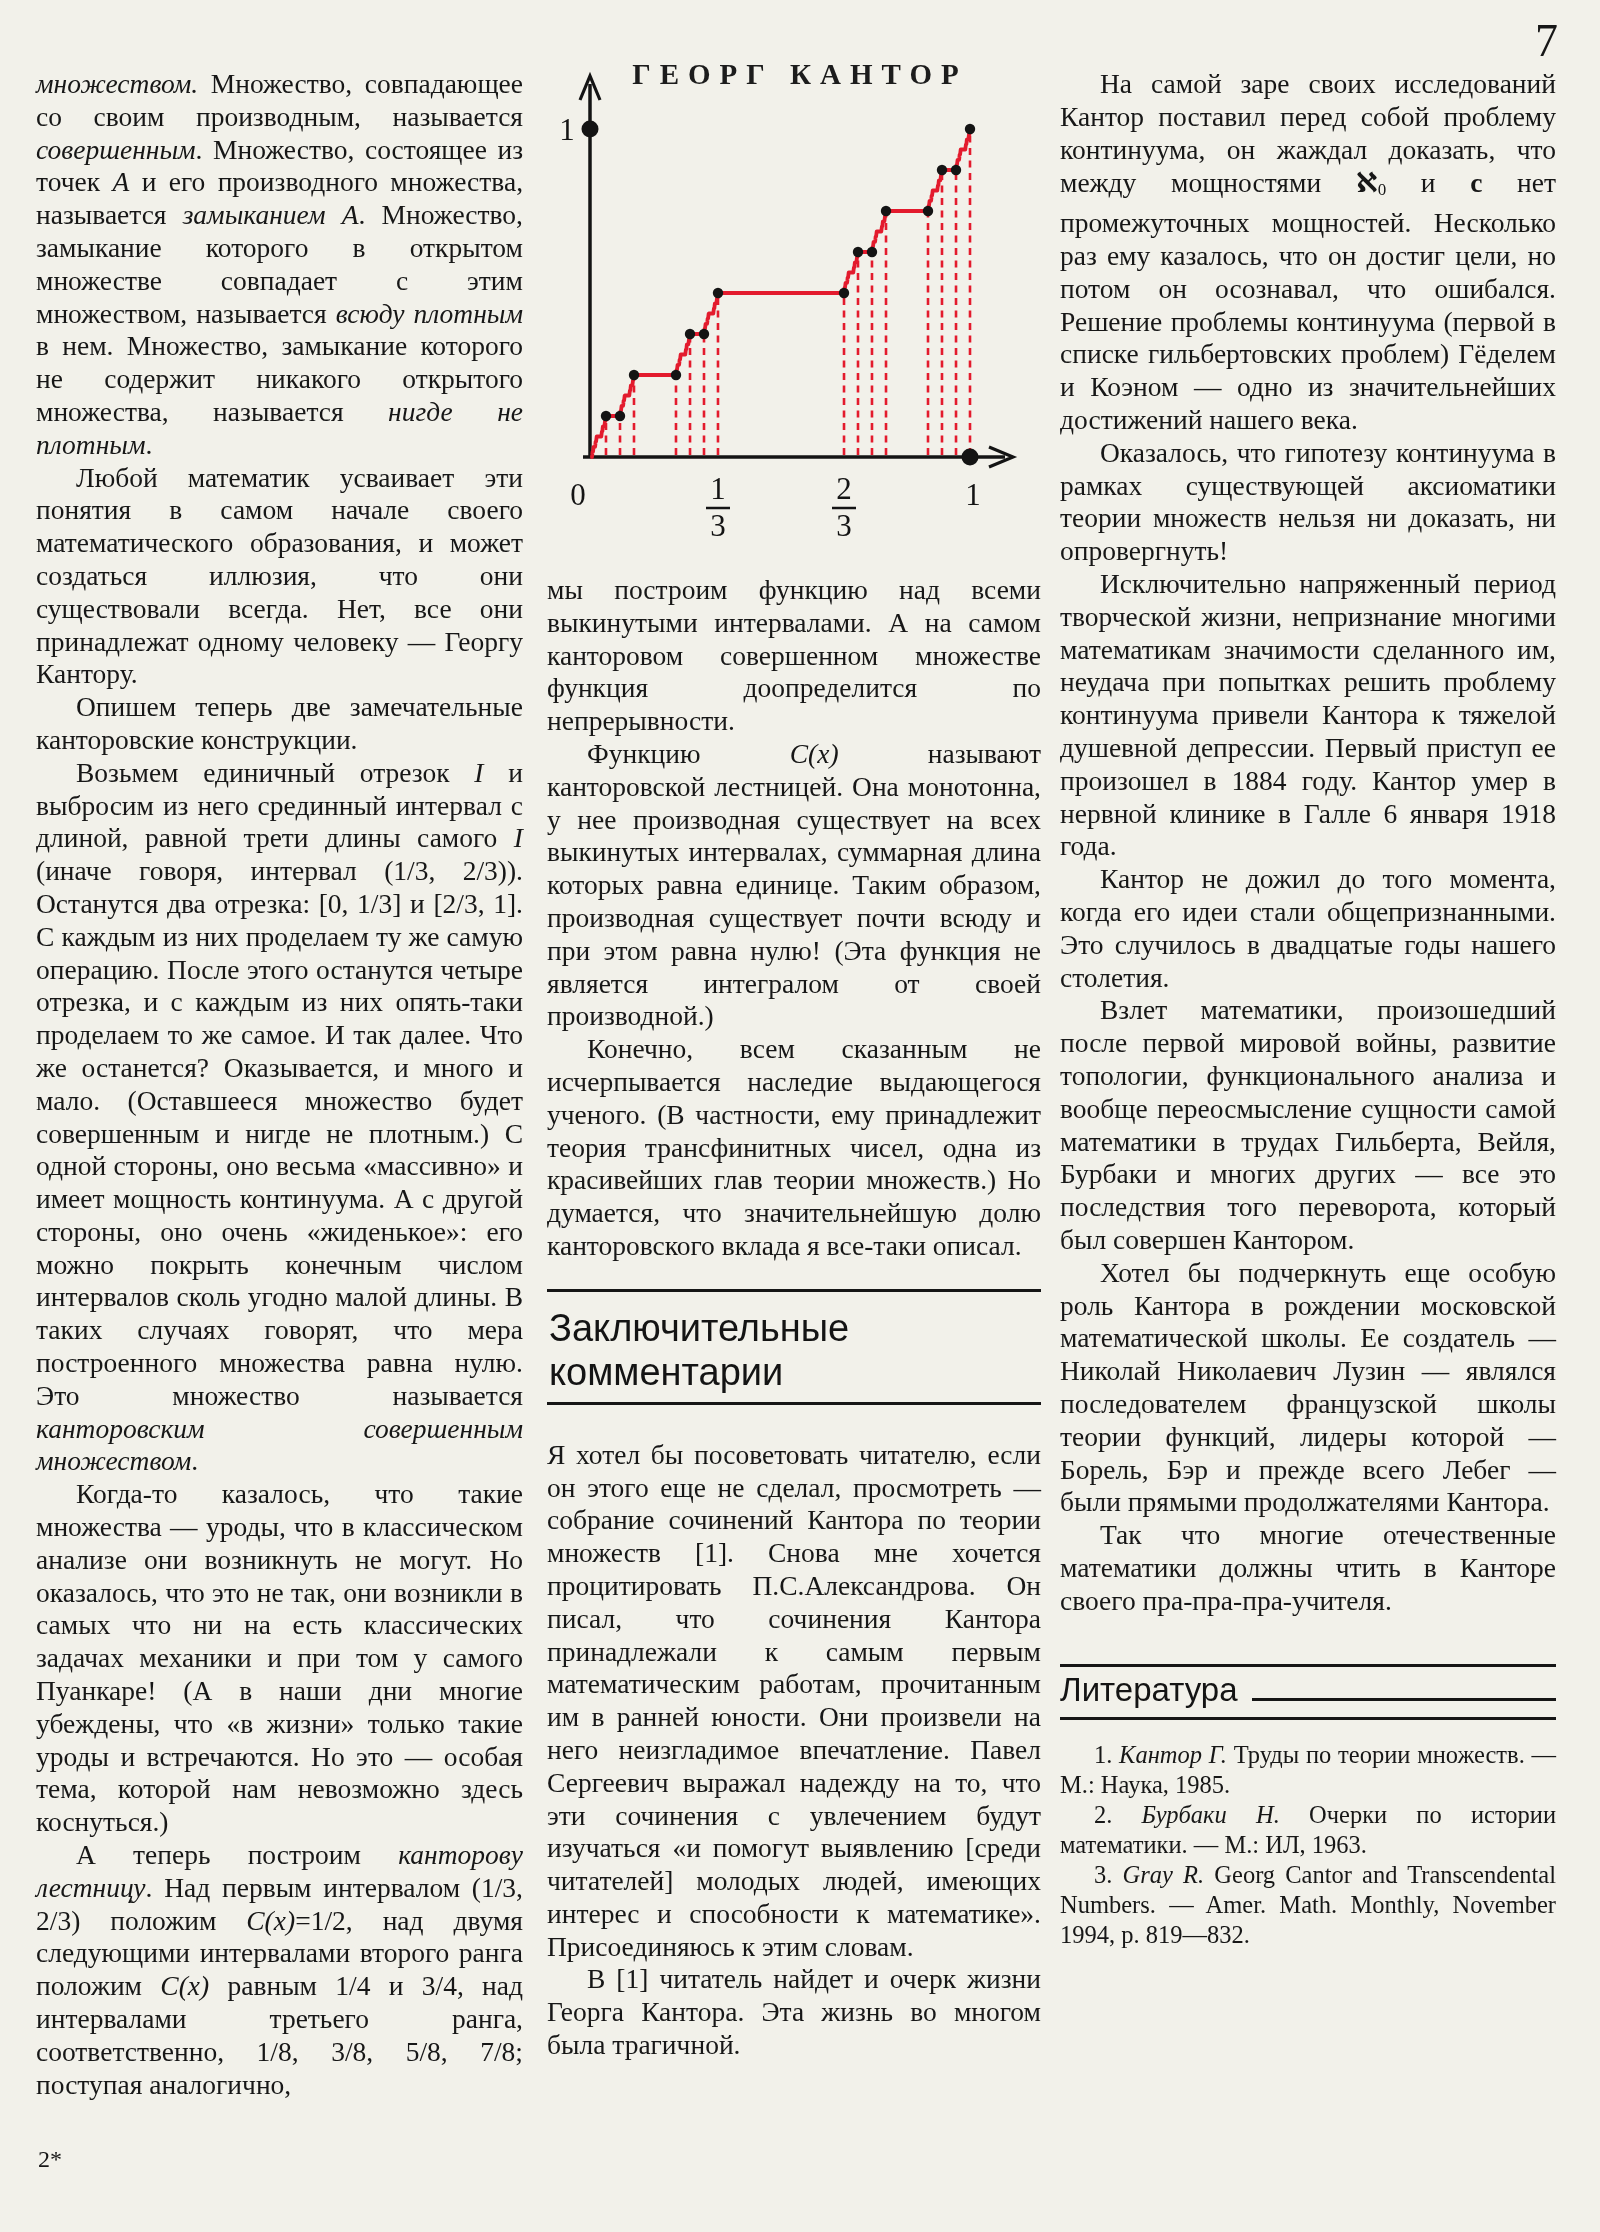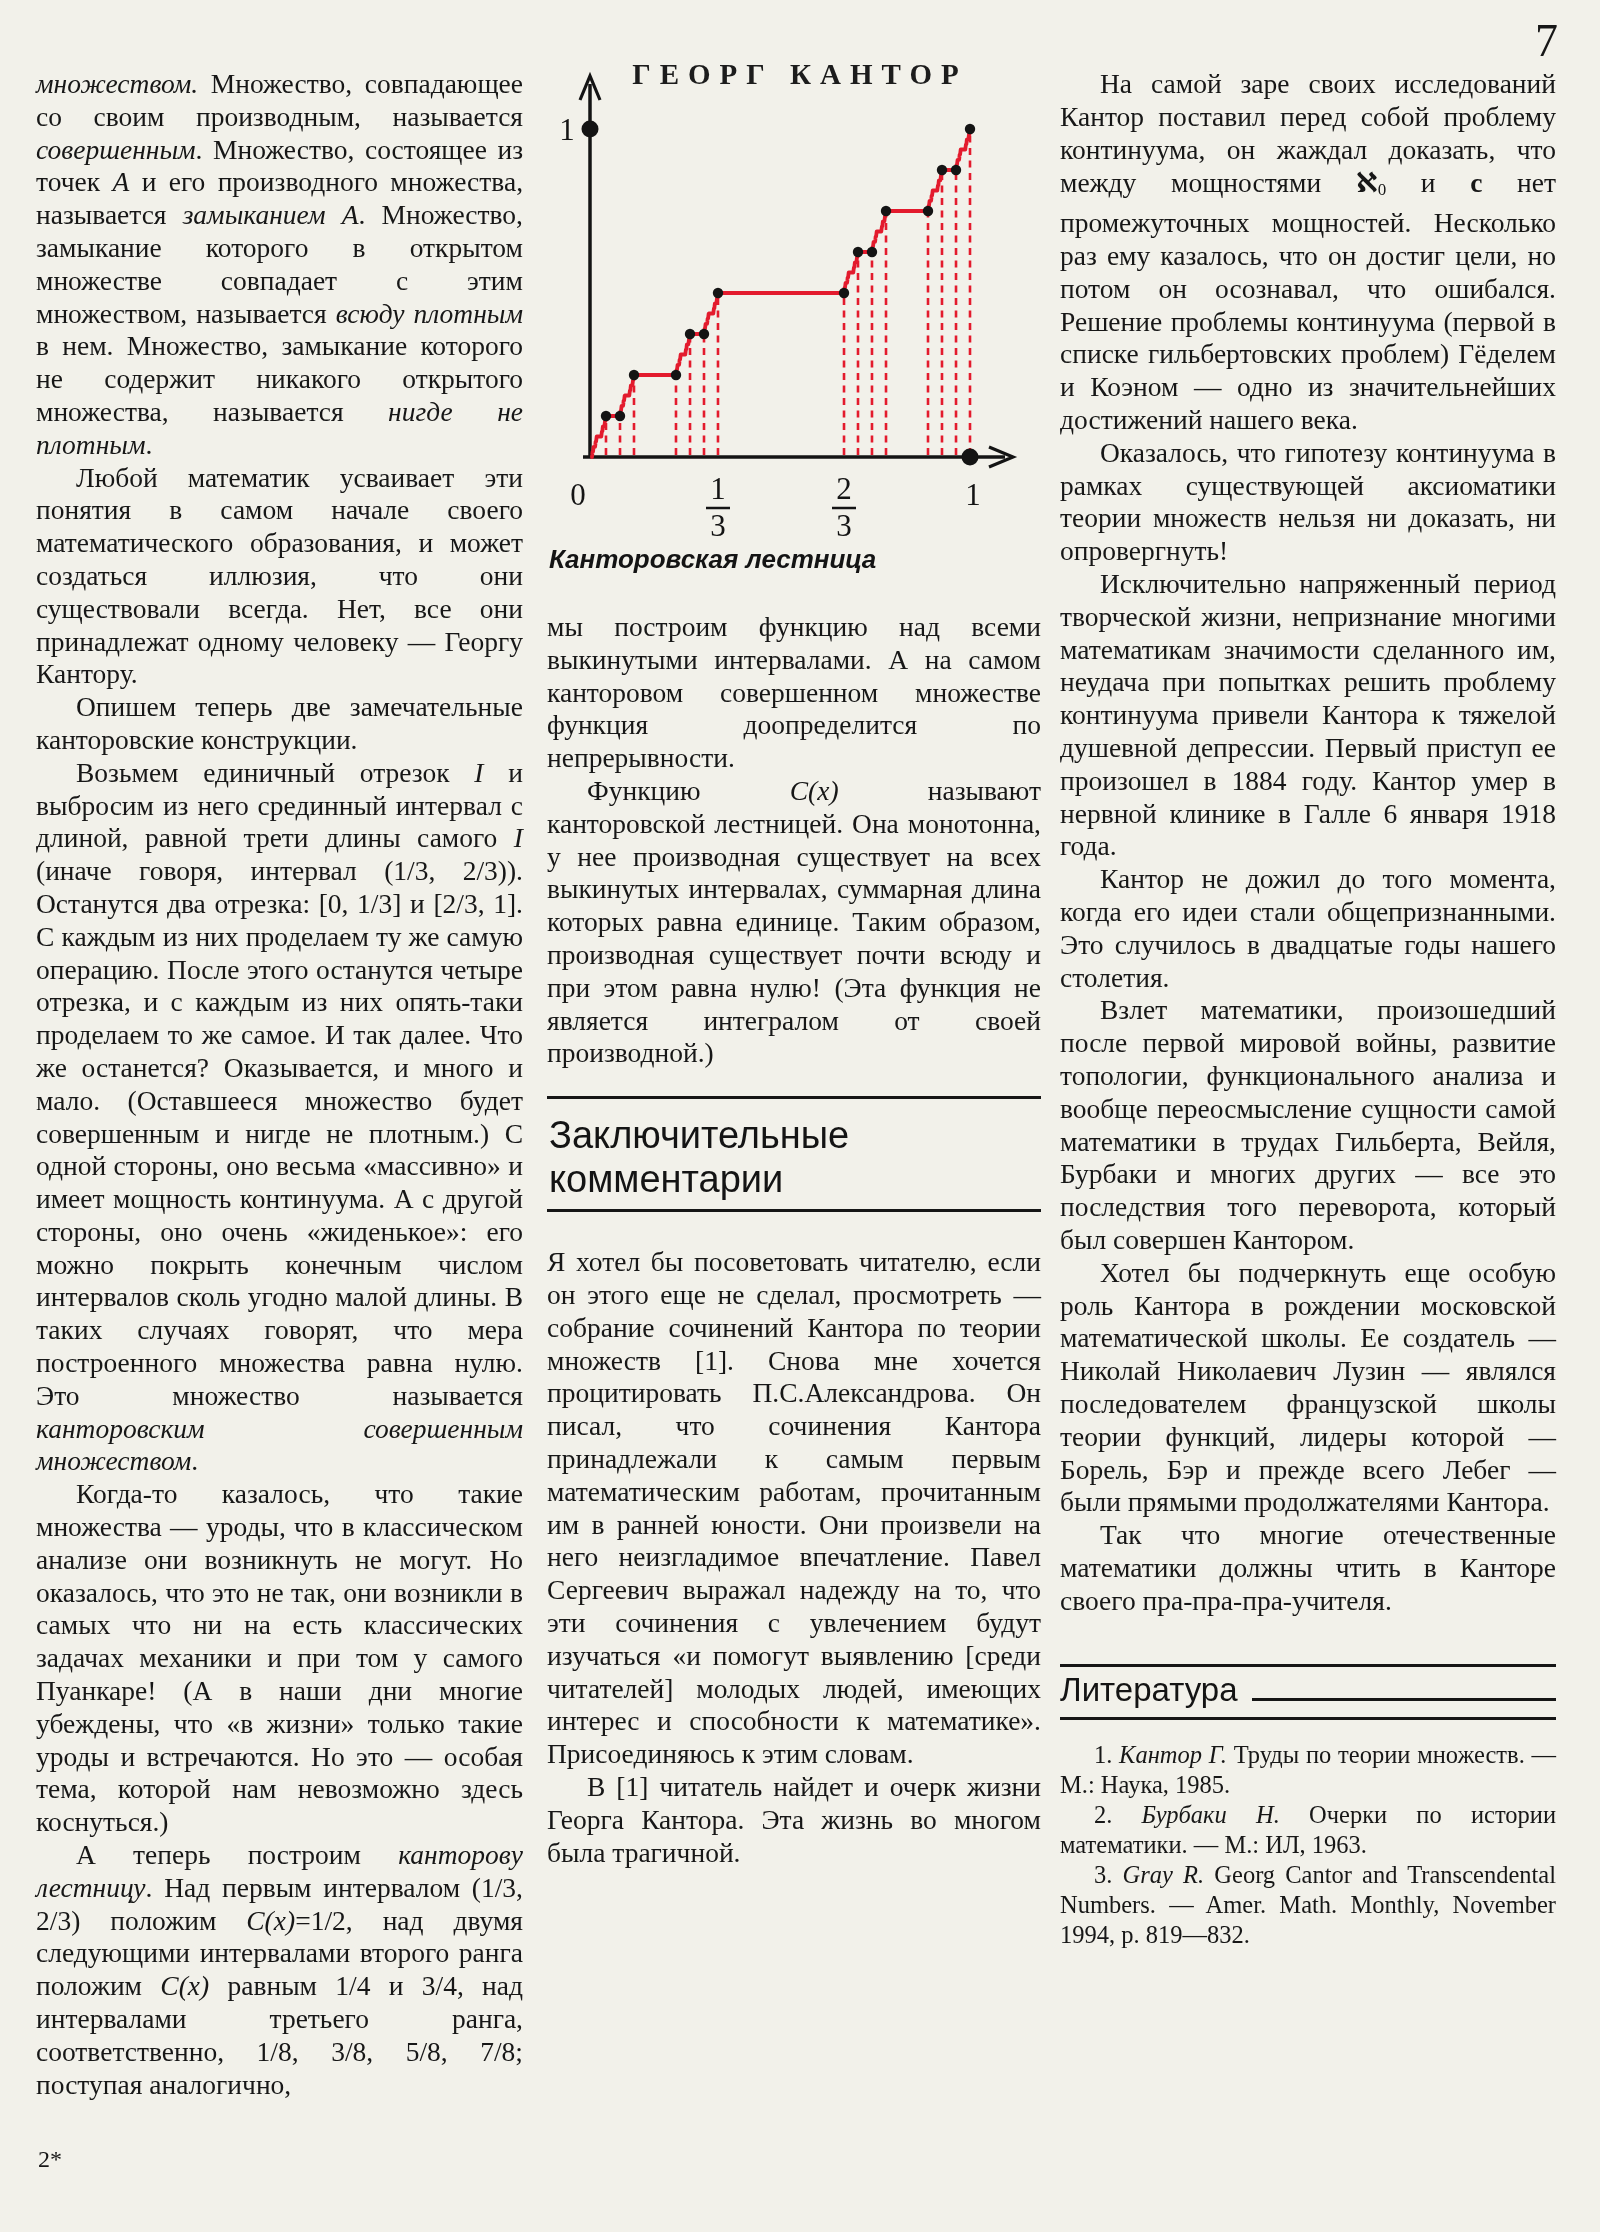--- a/index.html
+++ b/index.html
@@ -97,25 +97,25 @@
         <text x="20" y="72" fill="#141414" text-anchor="middle" font-family="&quot;Liberation Serif&quot;,&quot;DejaVu Serif&quot;,serif" font-size="31">1</text>
         <text x="31" y="437" fill="#141414" text-anchor="middle" font-family="&quot;Liberation Serif&quot;,&quot;DejaVu Serif&quot;,serif" font-size="31">0</text>
         <text x="170.98739999999998" y="431" fill="#141414" text-anchor="middle" font-family="&quot;Liberation Serif&quot;,&quot;DejaVu Serif&quot;,serif" font-size="31">1</text>
         <line x1="158.98739999999998" y1="440" x2="182.98739999999998" y2="440" stroke="#141414" stroke-width="2.5"></line>
         <text x="170.98739999999998" y="468" fill="#141414" text-anchor="middle" font-family="&quot;Liberation Serif&quot;,&quot;DejaVu Serif&quot;,serif" font-size="31">3</text>
         <text x="297.0126" y="431" fill="#141414" text-anchor="middle" font-family="&quot;Liberation Serif&quot;,&quot;DejaVu Serif&quot;,serif" font-size="31">2</text>
         <line x1="285.0126" y1="440" x2="309.0126" y2="440" stroke="#141414" stroke-width="2.5"></line>
         <text x="297.0126" y="468" fill="#141414" text-anchor="middle" font-family="&quot;Liberation Serif&quot;,&quot;DejaVu Serif&quot;,serif" font-size="31">3</text>
         <text x="426" y="437" fill="#141414" text-anchor="middle" font-family="&quot;Liberation Serif&quot;,&quot;DejaVu Serif&quot;,serif" font-size="31">1</text>
       </svg>
-    <div class="caption">Канторовская лестница</div>
   </div>
   <div id="mid-paras-a">
       <p class="noind">мы построим функцию над всеми выкинутыми интервалами. А на самом канторовом совершенном множестве функция  доопределится по непрерывности.</p>
       <p>Функцию <span class="st-i">C(x)</span> называют канторовской лестницей. Она монотонна, у нее производная существует на всех выкинутых интервалах, суммарная длина которых равна единице. Таким образом, производная существует почти всюду и при этом равна нулю! (Эта функция не является интегралом от своей производной.)</p>
+      <p>Конечно, всем сказанным не исчерпывается наследие выдающегося ученого. (В частности, ему принадлежит теория трансфинитных чисел, одна из красивейших глав теории множеств.) Но думается, что значительнейшую долю канторовского вклада я все-таки описал.</p>
     </div>
   <div class="heading-block">
     <div>Заключительные</div>
     <div>комментарии</div>
   </div>
   <div id="mid-paras-b">
       <p class="noind">Я хотел бы посоветовать читателю, если он этого еще не сделал, просмотреть — собрание сочинений Кантора по теории множеств [1]. Снова мне хочется процитировать П.С.Александрова. Он писал, что  сочинения Кантора  принадлежали к самым первым  математическим работам, прочитанным им в ранней юности. Они произвели на него неизгладимое впечатление. Павел Сергеевич выражал надежду на то, что эти сочинения с увлечением будут изучаться «и помогут выявлению [среди читателей] молодых людей, имеющих интерес и способности к математике». Присоединяюсь к этим словам.</p>
       <p>В [1] читатель найдет и очерк жизни Георга Кантора. Эта жизнь во многом была трагичной.</p>
     </div>
 </div>

